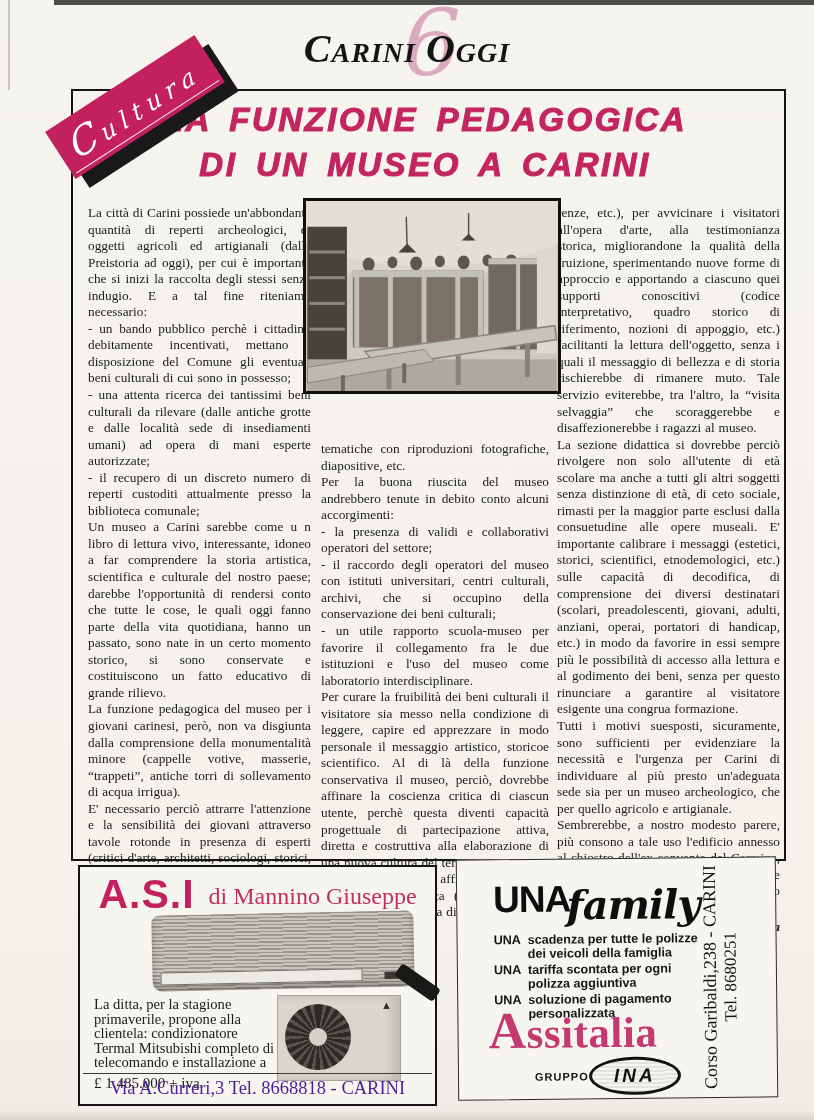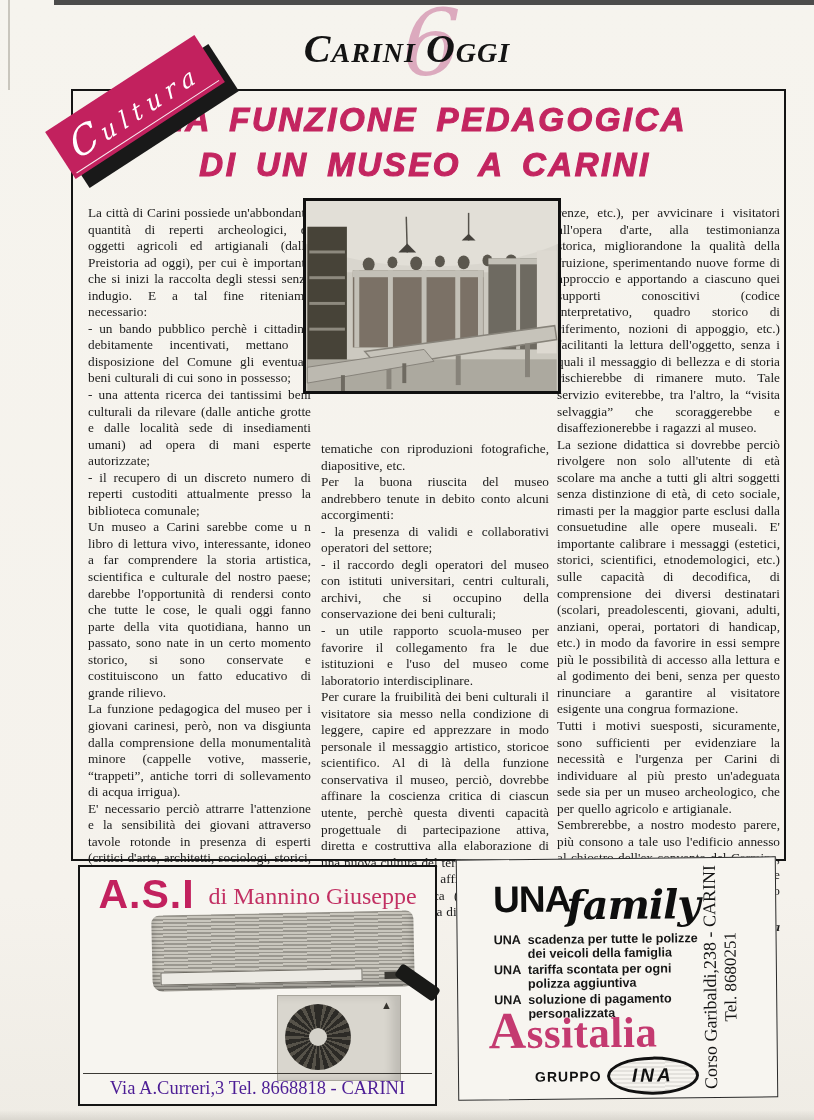--- a/index.html
+++ b/index.html
@@ -106,21 +106,21 @@
   }
   .una-items{position:absolute;left:36px;top:74px;width:220px;}
   .una-item{display:flex;margin-bottom:3px;font-family:"Liberation Sans",sans-serif;font-weight:700;font-size:12.6px;line-height:13.6px;color:#161616;}
   .una-item-label{width:34px;flex:0 0 34px;font-weight:900;}
   .assitalia{
     position:absolute;left:30px;top:148px;
     font-family:"Liberation Serif",serif;font-weight:700;font-size:43px;line-height:46px;color:#c43a70;letter-spacing:.5px;
   }
   .assitalia::first-letter{font-size:52px;}
   .gruppo-row{position:absolute;left:76px;top:198px;display:flex;align-items:center;}
-  .gruppo-label{font-family:"Liberation Sans",sans-serif;font-weight:700;font-size:14px;letter-spacing:1px;color:#111;margin-right:5px;}
+  .gruppo-label{font-family:"Liberation Sans",sans-serif;font-weight:700;font-size:11px;letter-spacing:1px;color:#111;}
   .ina-oval{
     width:86px;height:32px;border:3.5px solid #111;border-radius:50%;
     display:flex;align-items:center;justify-content:center;
     font-family:"Liberation Sans",sans-serif;font-weight:900;font-style:italic;font-size:19px;letter-spacing:3px;color:#111;
     background:repeating-linear-gradient(180deg,rgba(0,0,0,0) 0 2px,rgba(0,0,0,.08) 2px 4px);
   }
   .una-vertical{
     position:absolute;right:-62px;top:96px;width:232px;height:46px;
     transform:rotate(-90deg);transform-origin:center;
     text-align:center;font-family:"Liberation Serif",serif;color:#141414;
@@ -234,20 +234,24 @@
   <div class="ad-asi">
     <div class="asi-brandrow">
       <span class="asi-brand">A.S.I</span>
       <span class="asi-owner">di Mannino Giuseppe</span>
     </div>
     <div class="ac-indoor">
       <div class="ac-indoor-vent"></div>
       <div class="ac-indoor-dot"></div>
     </div>
     <div class="ac-remote"></div>
+    <div class="asi-body">
+      <span>La ditta, per la stagione primaverile, propone alla clientela: condizionatore Termal Mitsubishi completo di telecomando e installazione a</span>
+      <div class="asi-price">£ 1.485.000 + iva.</div>
+    </div>
     <div class="ac-outdoor">
       <div class="ac-fan">
         <div class="ac-fan-hub"></div>
       </div>
       <div class="ac-logo">▲</div>
     </div>
     <div class="asi-addressbar">Via A.Curreri,3 Tel. 8668818 - CARINI</div>
   </div>
 
   <div class="ad-una">

